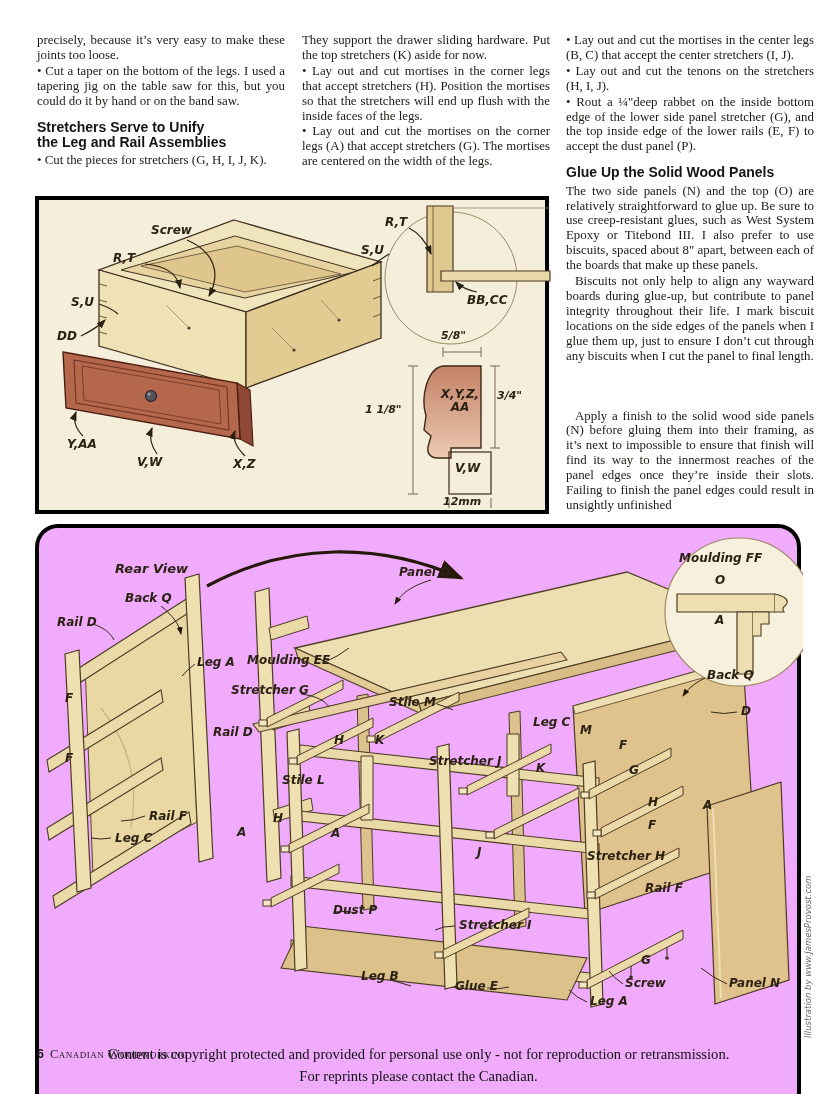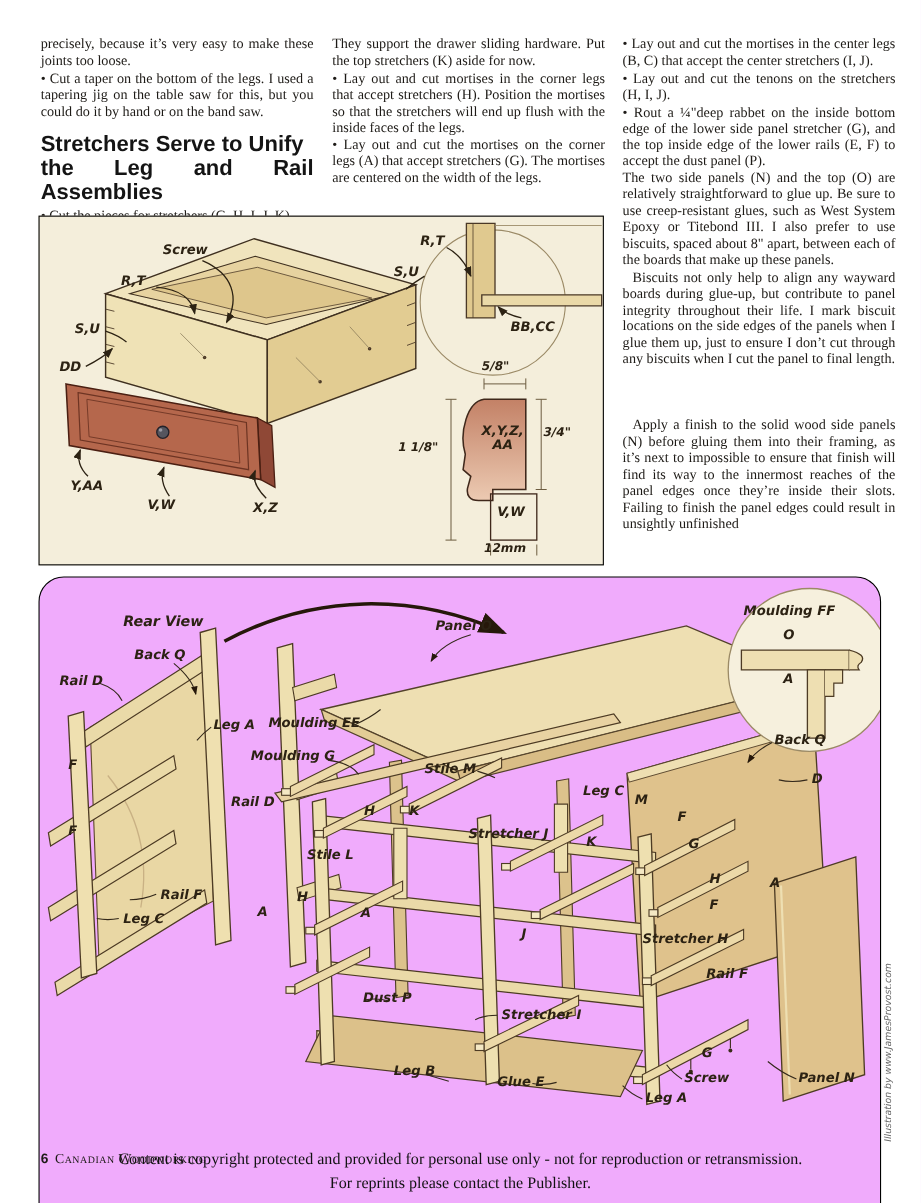--- a/index.html
+++ b/index.html
@@ -1,24 +1,24 @@
 <!DOCTYPE html>
 <html><head>
 <meta charset="utf-8">
 <style>
   html,body{margin:0;padding:0;background:#ffffff;}
   .page{position:relative;width:837px;height:1094px;background:#ffffff;overflow:hidden;
         font-family:"Liberation Serif",serif;color:#1d1a16;}
   .col{position:absolute;width:248px;text-align:justify;font-size:12.9px;line-height:1.155;}
   .col p{margin:0;}
   .col p.sp{margin-top:1px;}
-  h2.sect{font-family:"Liberation Sans",sans-serif;font-weight:bold;font-size:20px;
+  h2.sect{font-family:"Liberation Sans",sans-serif;font-weight:bold;font-size:14px;
           line-height:1.1;margin:11px 0 3px 0;color:#141414;letter-spacing:0;}
   h2.sect .l2{display:block;}
-  .fig{position:absolute;background:#f4eedb;border:1px solid #000000;box-sizing:border-box;}
+  .fig{position:absolute;background:#f4eedb;border:4px solid #000000;box-sizing:border-box;}
   .fig svg{position:absolute;left:0;top:0;}
   .lbl{position:absolute;font-family:"DejaVu Sans",sans-serif;font-style:italic;font-weight:bold;
        font-size:12px;line-height:1.05;color:#2c2213;white-space:pre-line;}
   .lbl.big{font-size:13px;}
   .lbl.dim{font-size:11px;}
   .lbl.ctr{text-align:center;}
   .credit{position:absolute;left:803px;top:1038px;transform:rotate(-90deg);transform-origin:0 0;
           font-family:"DejaVu Sans",sans-serif;font-style:italic;font-size:8.5px;color:#6a6a6a;
           white-space:nowrap;}
   .footer-left{position:absolute;left:37px;top:1044px;font-family:"Liberation Serif",serif;}
@@ -47,20 +47,21 @@
   <div class="col" style="left:302px;top:33px;">
     <p>They support the drawer sliding hardware. Put the top stretchers (K) aside for now.</p>
     <p class="sp">• Lay out and cut mortises in the corner legs that accept stretchers (H). Position the mortises so that the stretchers will end up flush with the inside faces of the legs.</p>
     <p class="sp">• Lay out and cut the mortises on the corner legs (A) that accept stretchers (G). The mortises are centered on the width of the legs.</p>
   </div>
 
   <div class="col" style="left:566px;top:33px;">
     <p>• Lay out and cut the mortises in the center legs (B, C) that accept the center stretchers (I, J).</p>
     <p class="sp">• Lay out and cut the tenons on the stretchers (H, I, J).</p>
     <p class="sp">• Rout a ¼"deep rabbet on the inside bottom edge of the lower side panel stretcher (G), and the top inside edge of the lower rails (E, F) to accept the dust panel (P).</p>
+    <h2 class="sect">Glue Up the Solid Wood Panels</h2>
     <p>The two side panels (N) and the top (O) are relatively straightforward to glue up. Be sure to use creep-resistant glues, such as West System Epoxy or Titebond III. I also prefer to use biscuits, spaced about 8" apart, between each of the boards that make up these panels.</p>
     <p class="sp" style="text-indent:9px;">Biscuits not only help to align any wayward boards during glue-up, but contribute to panel integrity throughout their life. I mark biscuit locations on the side edges of the panels when I glue them up, just to ensure I don’t cut through any biscuits when I cut the panel to final length.</p>
     <p class="sp" style="text-indent:9px;margin-top:45px;">Apply a finish to the solid wood side panels (N) before gluing them into their framing, as it’s next to impossible to ensure that finish will find its way to the innermost reaches of the panel edges once they’re inside their slots. Failing to finish the panel edges could result in unsightly unfinished</p>
   </div>
 
   <div class="fig" style="left:35px;top:196px;width:514px;height:318px;">
     <svg width="512" height="316" viewBox="0 0 512 316">
       <defs>
         <linearGradient id="pink" x1="0" y1="0" x2="0" y2="1">
           <stop offset="0" stop-color="#c38166"></stop>
@@ -270,21 +271,21 @@
     <div class="lbl" style="left:18px;top:88px;">Rail D</div>
     <div class="lbl" style="left:158px;top:128px;">Leg A</div>
     <div class="lbl" style="left:26px;top:164px;">F</div>
     <div class="lbl" style="left:26px;top:224px;">F</div>
     <div class="lbl" style="left:110px;top:282px;">Rail F</div>
     <div class="lbl" style="left:76px;top:304px;">Leg C</div>
     <div class="lbl" style="left:174px;top:198px;">Rail D</div>
     <div class="lbl" style="left:198px;top:298px;">A</div>
     <div class="lbl" style="left:360px;top:38px;">Panel O</div>
     <div class="lbl" style="left:208px;top:126px;">Moulding EE</div>
-    <div class="lbl" style="left:192px;top:156px;">Moulding G</div>
+    <div class="lbl" style="left:192px;top:156px;">Stretcher G</div>
     <div class="lbl" style="left:350px;top:168px;">Stile M</div>
     <div class="lbl" style="left:295px;top:206px;">H</div>
     <div class="lbl" style="left:336px;top:206px;">K</div>
     <div class="lbl" style="left:243px;top:246px;text-align:center;">Stile L</div>
     <div class="lbl" style="left:234px;top:284px;">H</div>
     <div class="lbl" style="left:292px;top:299px;">A</div>
     <div class="lbl" style="left:494px;top:188px;">Leg C</div>
     <div class="lbl" style="left:541px;top:196px;">M</div>
     <div class="lbl" style="left:580px;top:211px;">F</div>
     <div class="lbl" style="left:390px;top:227px;">Stretcher J</div>
@@ -311,16 +312,16 @@
     <div class="lbl" style="left:702px;top:177px;">D</div>
   </div>
 
   <div class="credit">Illustration by www.JamesProvost.com</div>
 
   <div class="footer-left">
     <span class="num">6</span><span class="mag">Canadian Woodworking</span>
   </div>
   <div class="footer-center">
     <div>Content is copyright protected and provided for personal use only  - not for reproduction or retransmission.</div>
-    <div>For reprints please contact the Publisher.</div>
+    <div>For reprints please contact the Canadian.</div>
   </div>
 
 </div>
 
 </body></html>

